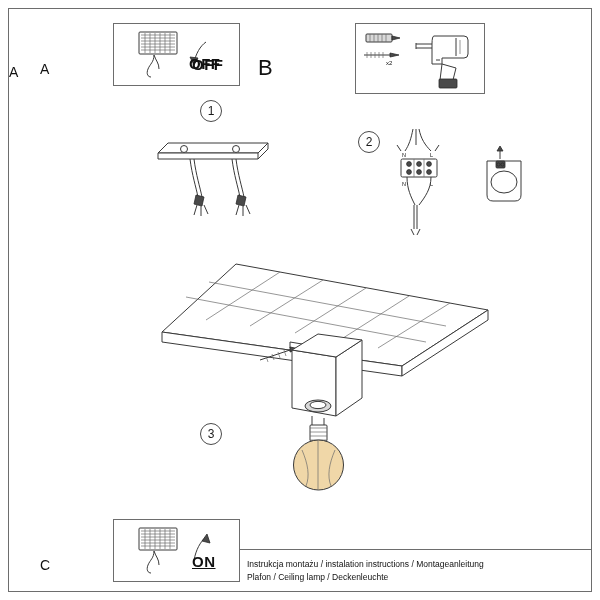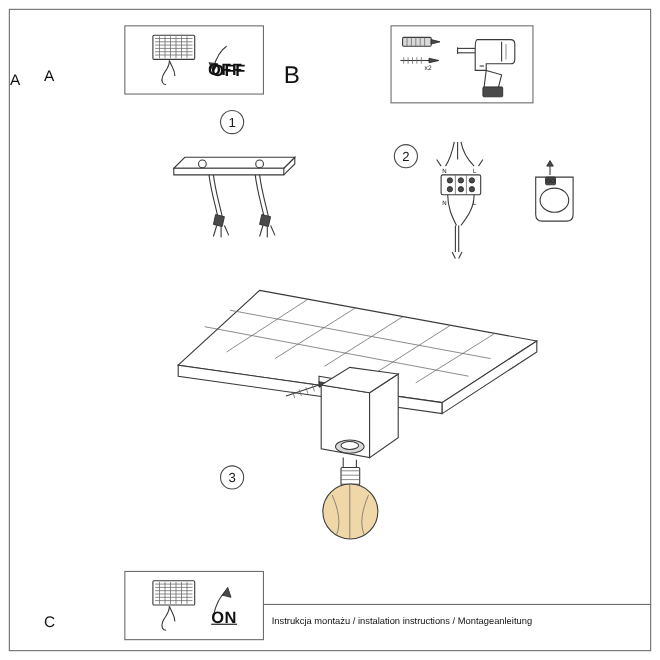--- a/index.html
+++ b/index.html
@@ -327,16 +327,17 @@
       <path class="ln" d="M40 31 C42 37 45 39 45 45"></path>
 
       <path class="ln" d="M80 40 C82 30 86 22 92 17"></path>
       <path class="filldark" d="M93 14 l3 9 l-8 -2 z"></path>
     </svg>
   </div>
   <div class="letter" style="left:40px; top:557px;">C</div>
   <div class="word" style="left:192px; top:553px;text-decoration:underline;">ON</div>
 
   <div class="cap" style="left:247px; top:558px;">Instrukcja montażu / instalation instructions / Montageanleitung</div>
+  <div class="cap" style="left:247px; top:571px;">Plafon / Ceiling lamp / Deckenleuchte</div>
 
   <div style="position:absolute; left:240px; top:549px; width:352px; height:1px; background:#6d6d6d;"></div>
 
 </div>
 
 </body></html>

